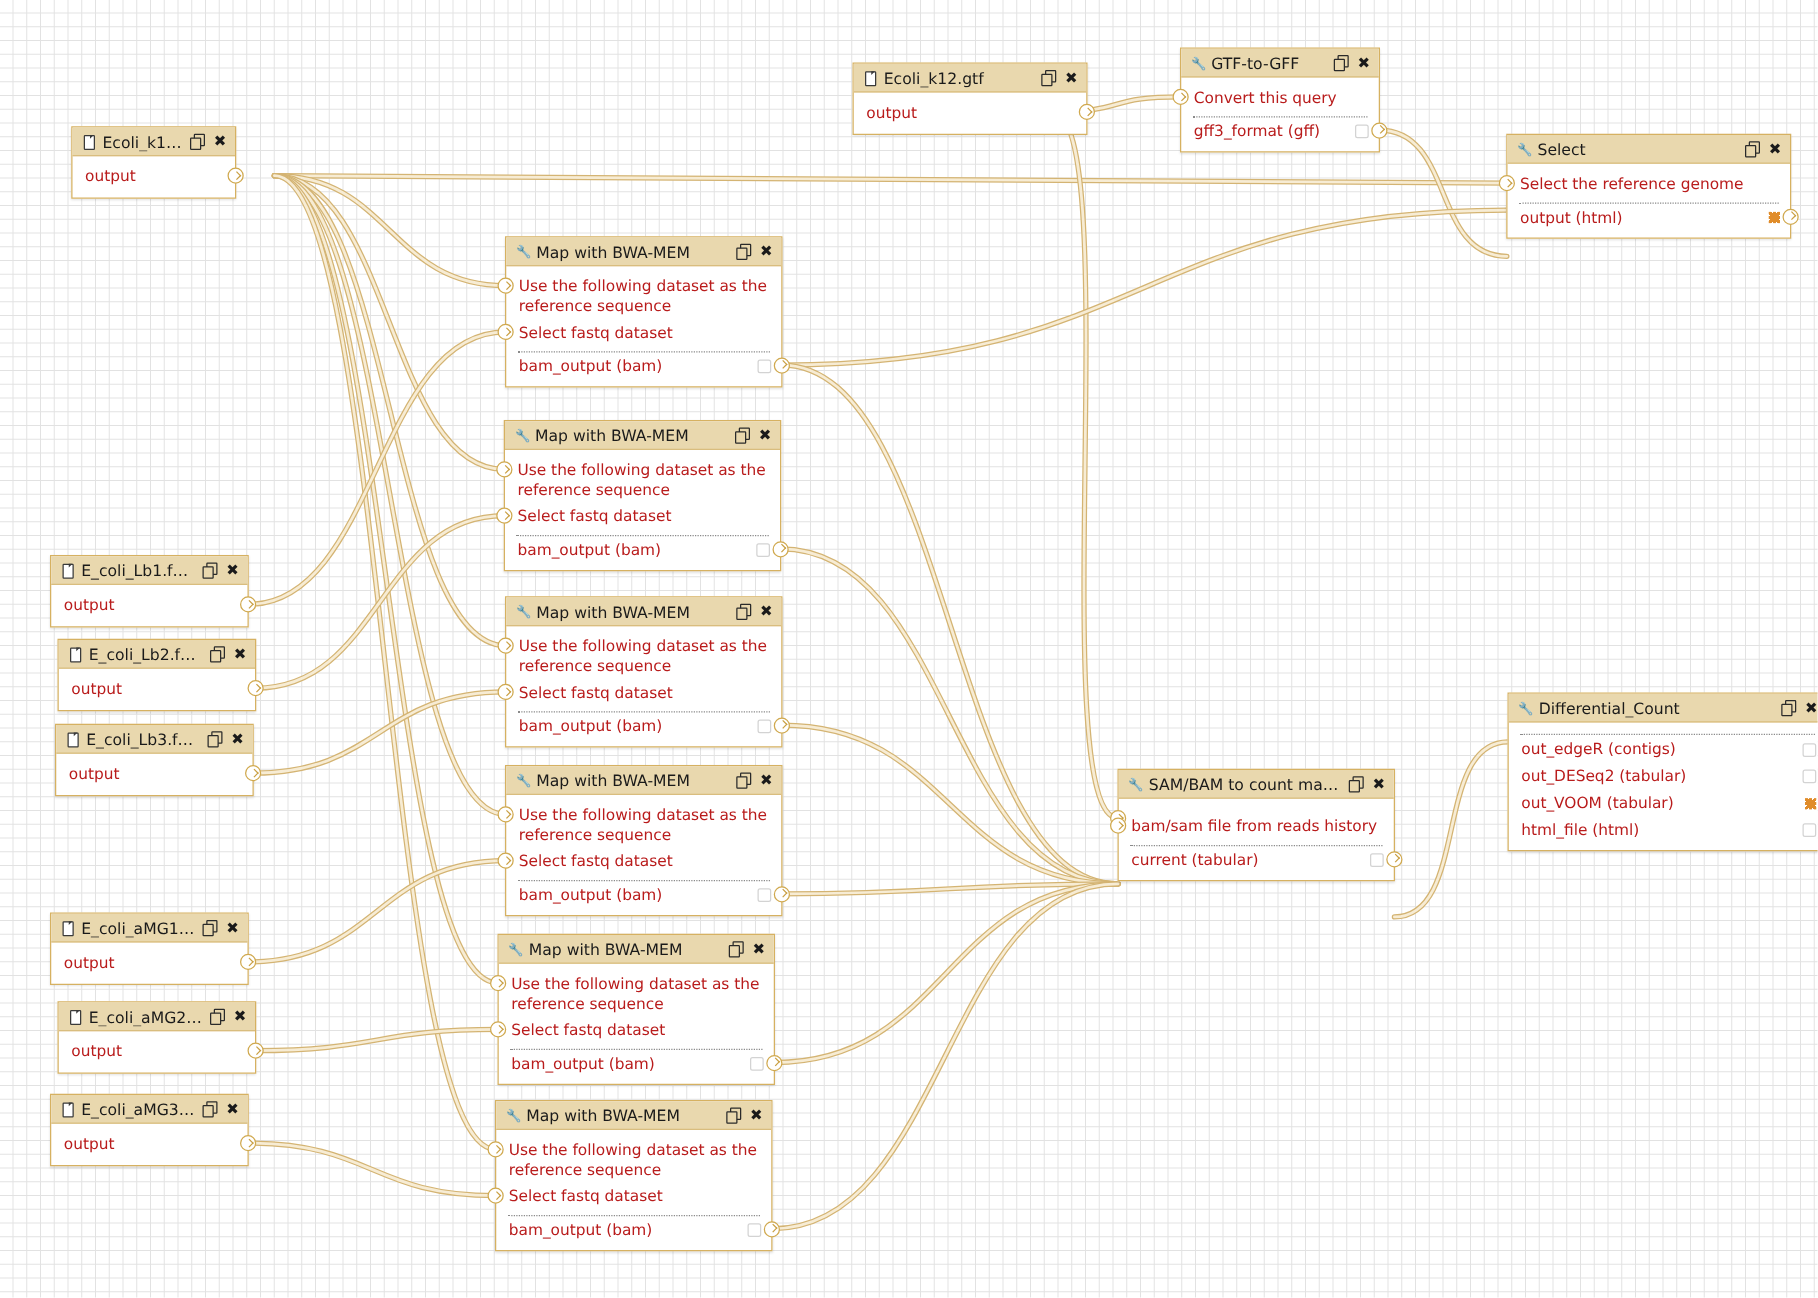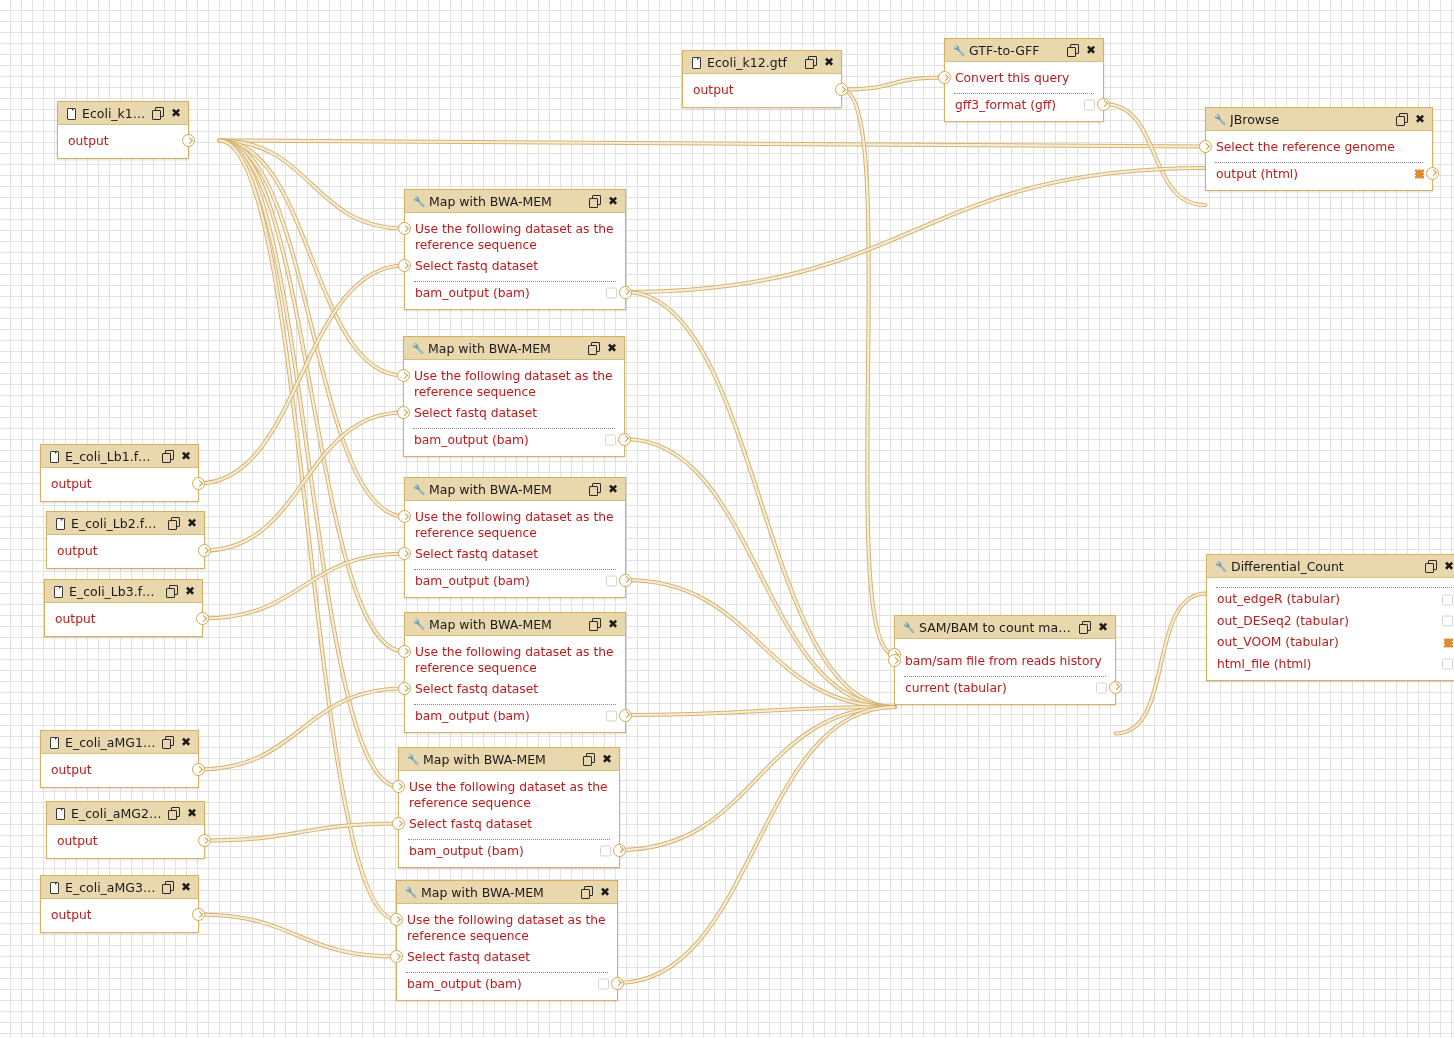--- a/index.html
+++ b/index.html
@@ -174,21 +174,21 @@
           <span class="ttl">Ecoli_k12.fasta</span>
           <div class="head-btns">
             <span class="btn-copy"></span>
             <span class="btn-close">✖</span>
           </div>
         </div>
         <div class="node-body">
           <div class="row out"><span>output</span><span class="term out"></span></div>
         </div>
       </div>
-      <div class="node" style="left: 682px; top: 50px; width: 160px;">
+      <div class="node" style="left: 682px; top: 50px; width: 188px;">
         <div class="node-head">
           <span class="hicon ic-file"></span>
           <span class="ttl">Ecoli_k12.gtf</span>
           <div class="head-btns">
             <span class="btn-copy"></span>
             <span class="btn-close">✖</span>
           </div>
         </div>
         <div class="node-body">
           <div class="row out"><span>output</span><span class="term out"></span></div>
@@ -205,21 +205,21 @@
         </div>
         <div class="node-body">
           <div class="row in"><span class="term in"></span><span>Convert this query</span></div>
           <div class="sep"></div>
           <div class="row out"><span>gff3_format (gff)</span><span class="dsicon grey"></span><span class="term out"></span></div>
         </div>
       </div>
       <div class="node" style="left: 1205px; top: 107px; width: 228px;">
         <div class="node-head">
           <span class="hicon ic-wrench"></span>
-          <span class="ttl">JBrowse</span>
+          <span class="ttl">Select</span>
           <div class="head-btns">
             <span class="btn-copy"></span>
             <span class="btn-close">✖</span>
           </div>
         </div>
         <div class="node-body">
           <div class="row in"><span class="term in"></span><span>Select the reference genome</span></div>
           <div class="sep"></div>
           <div class="row out"><span>output (html)</span><span class="dsicon orange"></span><span class="term out"></span></div>
         </div>
@@ -418,20 +418,20 @@
         <div class="node-head">
           <span class="hicon ic-wrench"></span>
           <span class="ttl">Differential_Count</span>
           <div class="head-btns">
             <span class="btn-copy"></span>
             <span class="btn-close">✖</span>
           </div>
         </div>
         <div class="node-body">
           <div class="sep"></div>
-          <div class="row out"><span>out_edgeR (tabular)</span><span class="dsicon grey"></span><span class="term out"></span></div>
+          <div class="row out"><span>out_edgeR (contigs)</span><span class="dsicon grey"></span><span class="term out"></span></div>
           <div class="row out"><span>out_DESeq2 (tabular)</span><span class="dsicon grey"></span><span class="term out"></span></div>
           <div class="row out"><span>out_VOOM (tabular)</span><span class="dsicon orange"></span><span class="term out"></span></div>
           <div class="row out"><span>html_file (html)</span><span class="dsicon grey"></span><span class="term out"></span></div>
         </div>
       </div>
     </div>
 </div>
 
 </body></html>

